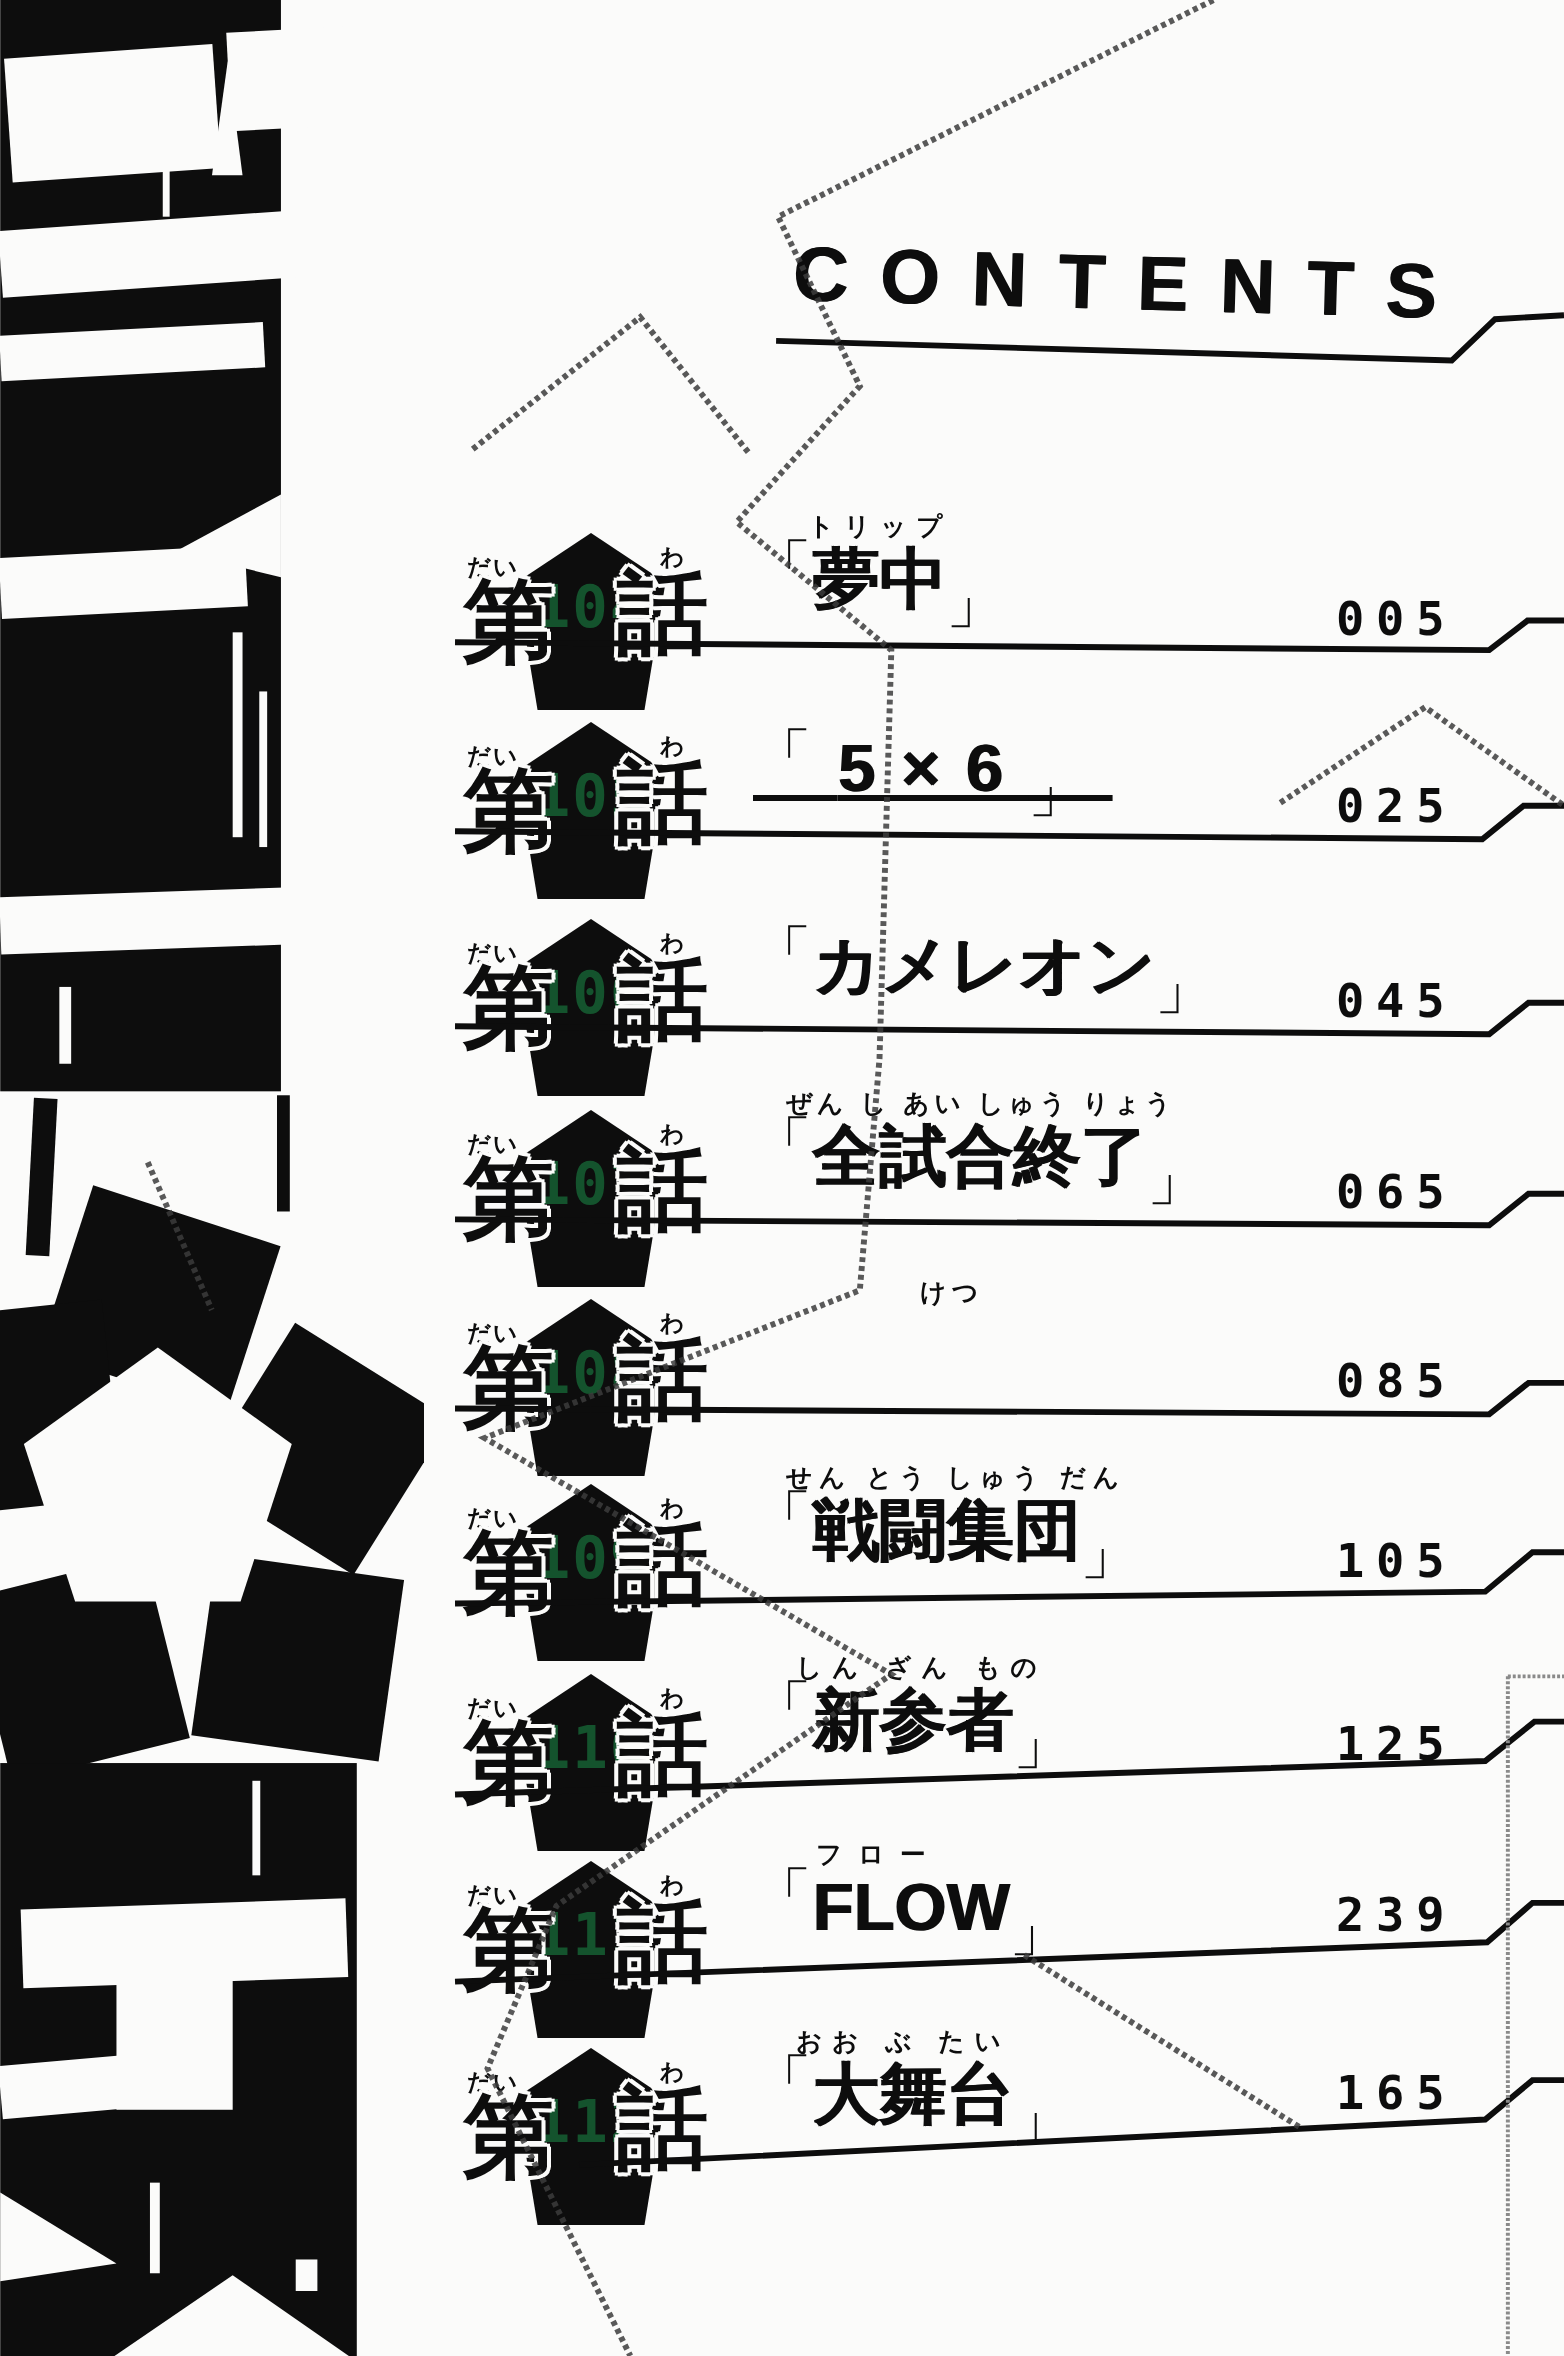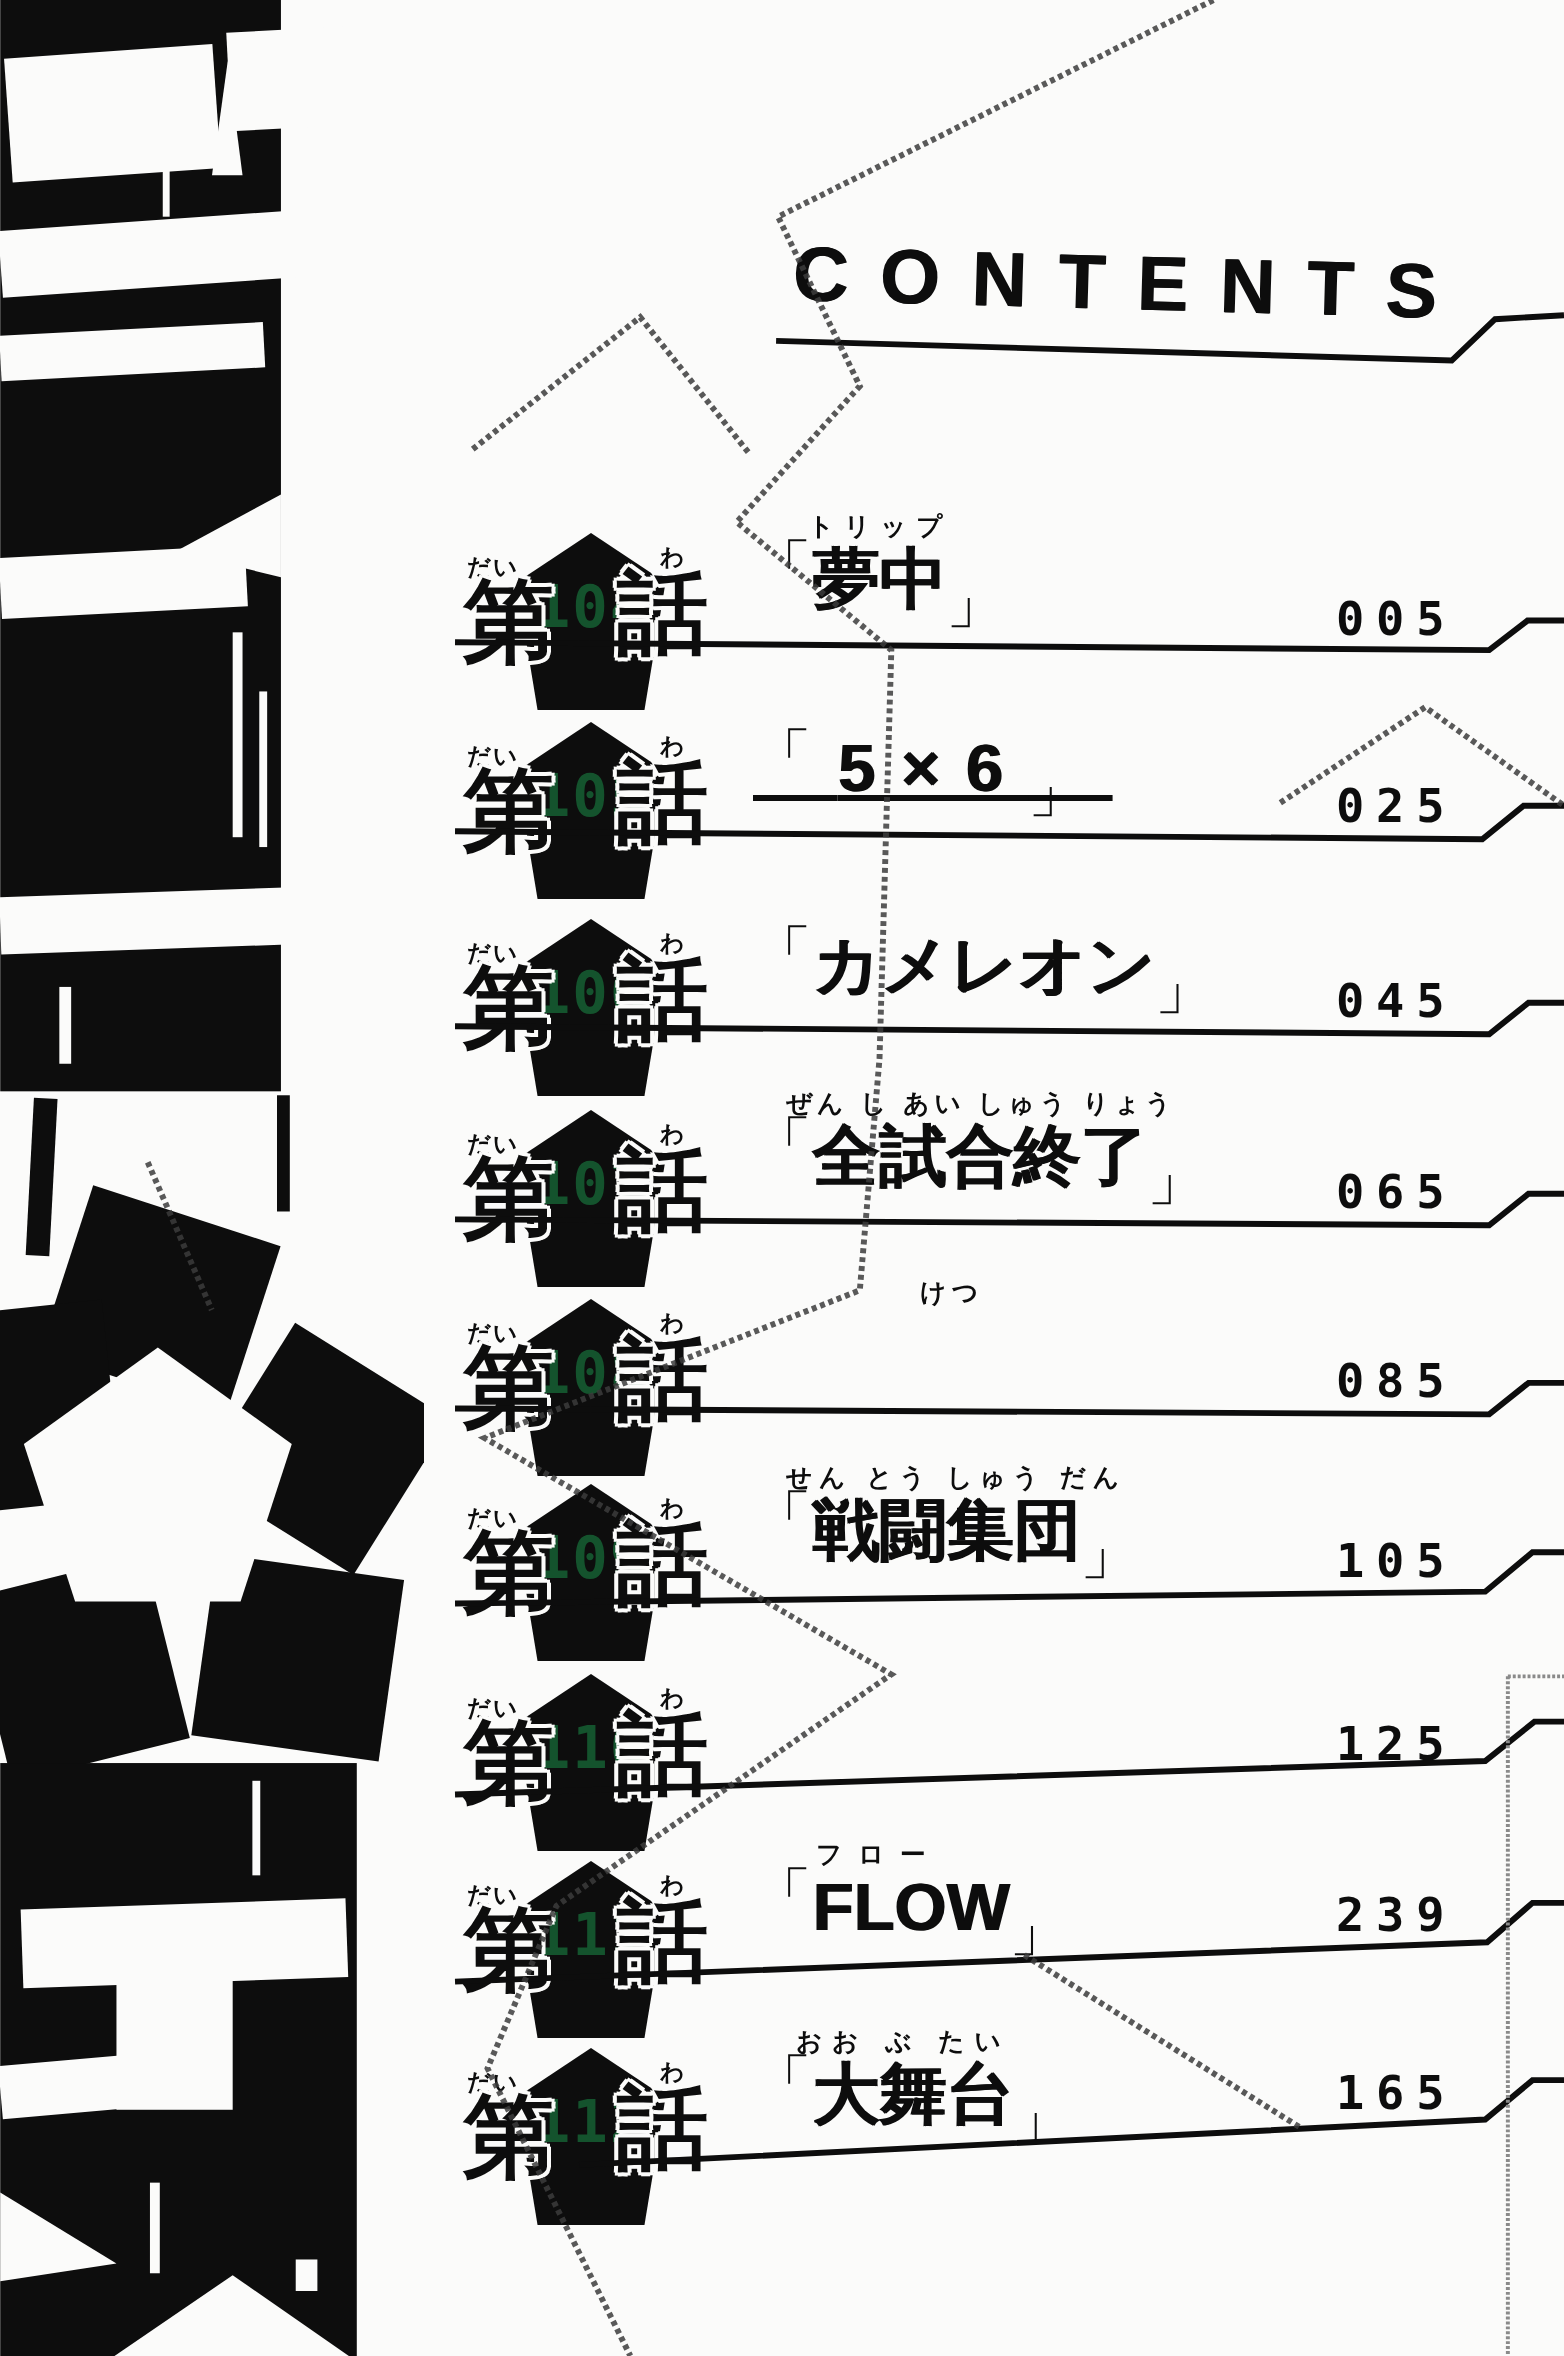--- a/index.html
+++ b/index.html
@@ -232,20 +232,24 @@
     <span class="furi furi-dai">だい</span>
     <span class="kanji kanji-dai">第</span>
     <span class="badge">
       <svg viewBox="0 0 100 100" preserveAspectRatio="none">
           <polygon points="50,0 96,28 83,100 17,100 4,28" fill="#0d0d0d"></polygon>
         </svg>
       <span class="num">110</span>
     </span>
     <span class="furi furi-wa">わ</span>
     <span class="kanji kanji-wa">話</span>
+    <span class="title-block">
+      <span class="title-furi">しん ざん もの</span>
+      <span class="title-line"><span class="q-open">「</span><span>新参者</span><span class="q-close">」</span></span>
+    </span>
   </div>
 
   <div class="row row--111" style="top:1865px">
     <span class="furi furi-dai">だい</span>
     <span class="kanji kanji-dai">第</span>
     <span class="badge">
       <svg viewBox="0 0 100 100" preserveAspectRatio="none">
           <polygon points="50,0 96,28 83,100 17,100 4,28" fill="#0d0d0d"></polygon>
         </svg>
       <span class="num">111</span>

